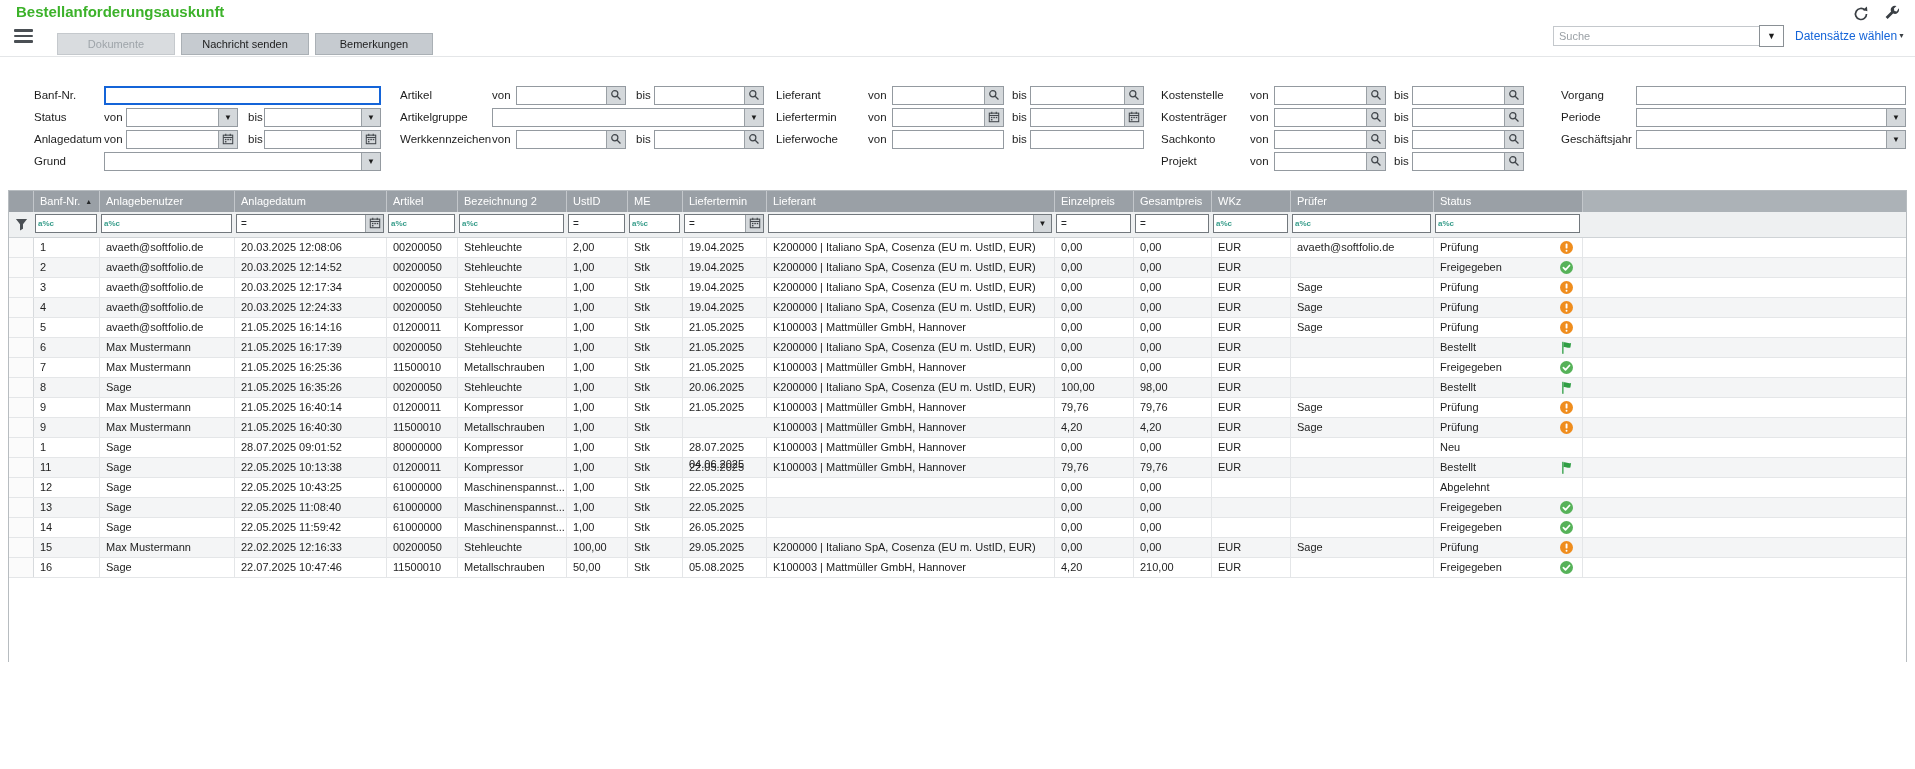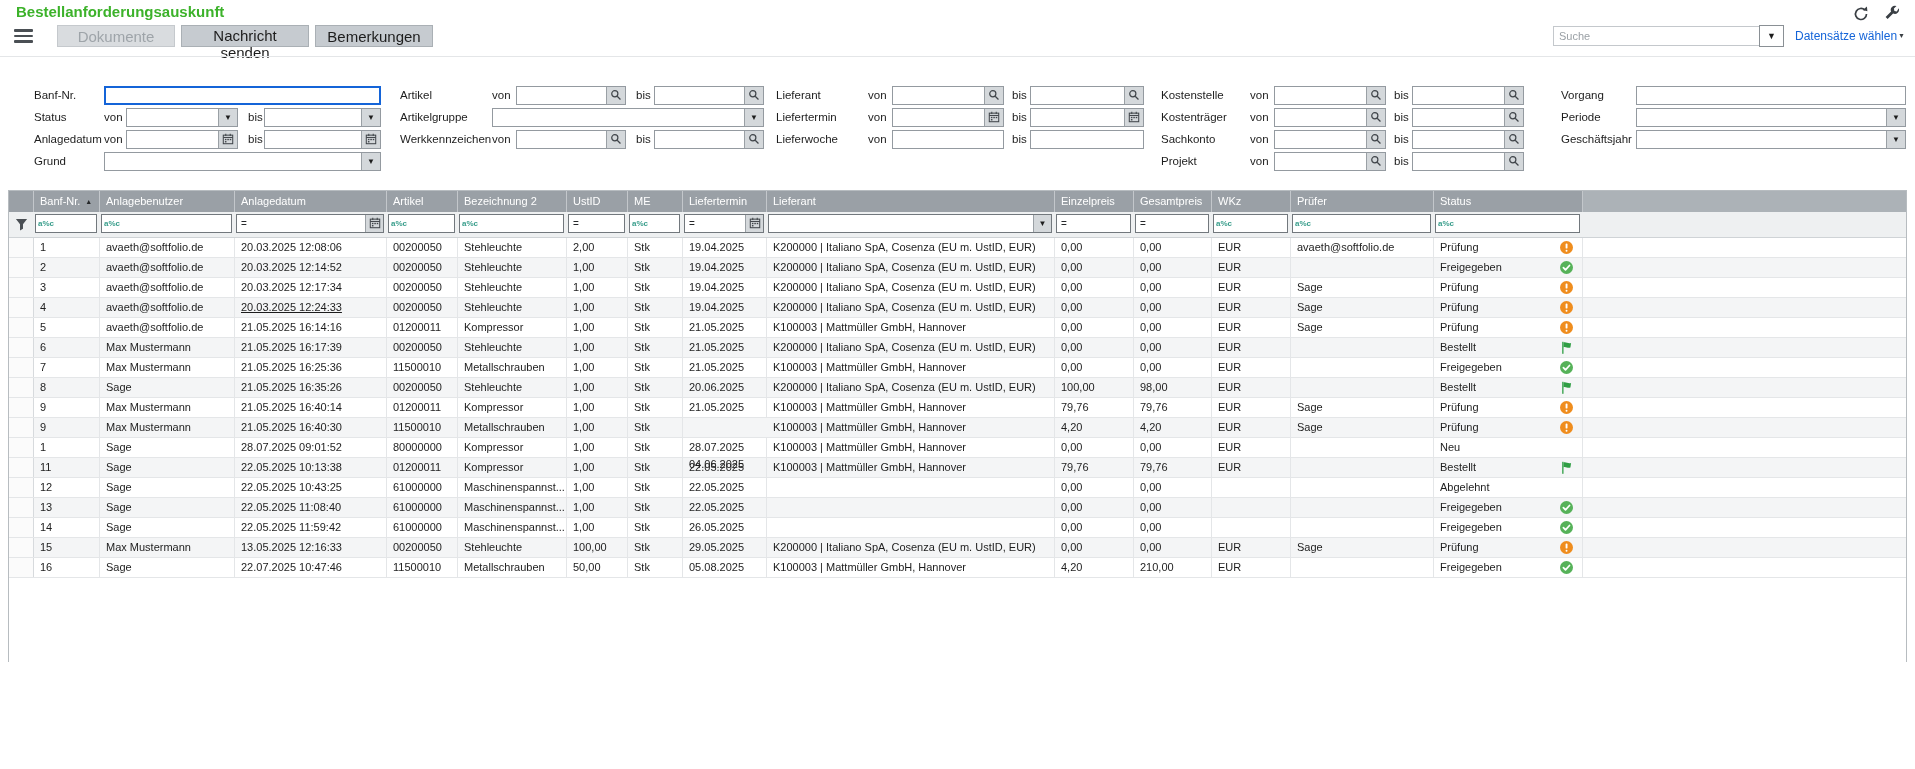--- a/index.html
+++ b/index.html
@@ -6,21 +6,21 @@
   body{width:1915px;height:769px;font-family:"Liberation Sans","DejaVu Sans",sans-serif;overflow:hidden;}
   #app{position:relative;width:1915px;height:662px;background:#fff;overflow:hidden;}
 
   .title{position:absolute;left:16px;top:3px;font-size:15px;font-weight:bold;color:#3CB22A;}
   .top-icons{position:absolute;right:14px;top:5px;display:flex;gap:13px;}
   .ticon{width:18px;height:18px;display:inline-block;cursor:pointer;}
 
   .toolbar{position:absolute;left:0;top:25px;width:100%;height:24px;}
   .hamburger{position:absolute;left:14px;top:4px;width:19px;height:14px;cursor:pointer;}
   .hamburger i{display:block;height:2.5px;background:#4a4f54;margin-bottom:3px;border-radius:1px;}
-  .tb-btn{position:absolute;top:0;height:22px;background:#c6cbd0;border:1px solid #aab0b5;font-family:inherit;font-size:15px;color:#1d1d1d;cursor:pointer;}
+  .tb-btn{position:absolute;top:8px;height:22px;background:#c6cbd0;border:1px solid #aab0b5;font-family:inherit;font-size:11px;color:#1d1d1d;cursor:pointer;}
   .tb-btn.disabled{background:#d9dcdf;border-color:#c5c9cd;color:#9ea4a9;}
   .search{position:absolute;left:1553px;top:1px;width:198px;height:18px;border:1px solid #c4c8cc;font-size:11px;padding:0 5px;color:#222;}
   .search::placeholder{color:#9aa0a5;}
   .filter-btn{position:absolute;left:1759px;top:0;width:25px;height:22px;background:#fff;border:1px solid #8a9095;font-size:9px;color:#1d1d1d;cursor:pointer;}
   .link{position:absolute;left:1795px;top:4px;font-size:12px;color:#1464D8;cursor:pointer;}
   .link-caret{position:absolute;left:1898px;top:7px;font-size:7px;color:#3a3f44;cursor:pointer;}
   .tb-sep{position:absolute;left:0;top:56px;width:100%;height:1px;background:#e4e6e8;}
 
   
   .fp-label{position:absolute;font-size:11.5px;color:#1d1d1d;white-space:nowrap;}
@@ -583,21 +583,21 @@
                 <circle cx="6.5" cy="6.5" r="6.5" fill="#EF8D1E"></circle>
                 <rect x="5.6" y="2.6" width="1.9" height="5" rx="0.9" fill="#fff"></rect>
                 <rect x="5.6" y="8.8" width="1.9" height="1.9" rx="0.9" fill="#fff"></rect>
               </svg></span></div>
           <div class="dfiller"></div>
         </div>
         <div class="drow grow alt">
           <div class="dsel"></div>
           <div class="dcell" style="width: 66px;"><span>4</span></div>
           <div class="dcell" style="width: 135px;"><span>avaeth@softfolio.de</span></div>
-          <div class="dcell" style="width: 152px; text-decoration: underline;"><span>20.03.2025 12:24:33</span></div>
+          <div class="dcell" style="width: 152px;"><span>20.03.2025 12:24:33</span></div>
           <div class="dcell" style="width: 71px;"><span>00200050</span></div>
           <div class="dcell" style="width: 109px;"><span>Stehleuchte</span></div>
           <div class="dcell" style="width: 61px;"><span>1,00</span></div>
           <div class="dcell" style="width: 55px;"><span>Stk</span></div>
           <div class="dcell" style="width: 84px;"><span>19.04.2025</span></div>
           <div class="dcell" style="width: 288px;"><span>K200000  |  Italiano SpA, Cosenza (EU m. UstID, EUR)</span></div>
           <div class="dcell" style="width: 79px;"><span>0,00</span></div>
           <div class="dcell" style="width: 78px;"><span>0,00</span></div>
           <div class="dcell" style="width: 79px;"><span>EUR</span></div>
           <div class="dcell" style="width: 143px;"><span>Sage</span></div>
@@ -833,21 +833,21 @@
           <div class="dcell" style="width: 149px;"><span>Freigegeben</span><span class="sticon"><svg viewBox="0 0 13 13" width="13" height="13">
                 <circle cx="6.5" cy="6.5" r="6.5" fill="#56B259"></circle>
                 <path d="M3.4 6.7l2.1 2.2 4-4.4" fill="none" stroke="#fff" stroke-width="1.7" stroke-linecap="round" stroke-linejoin="round"></path>
               </svg></span></div>
           <div class="dfiller"></div>
         </div>
         <div class="drow grow alt">
           <div class="dsel"></div>
           <div class="dcell" style="width: 66px;"><span>15</span></div>
           <div class="dcell" style="width: 135px;"><span>Max Mustermann</span></div>
-          <div class="dcell" style="width: 152px;"><span>13.05.2025 12:16:33</span></div>
+          <div class="dcell" style="width: 152px;"><span>22.02.2025 12:16:33</span></div>
           <div class="dcell" style="width: 71px;"><span>00200050</span></div>
           <div class="dcell" style="width: 109px;"><span>Stehleuchte</span></div>
           <div class="dcell" style="width: 61px;"><span>100,00</span></div>
           <div class="dcell" style="width: 55px;"><span>Stk</span></div>
           <div class="dcell" style="width: 84px;"><span>29.05.2025</span></div>
           <div class="dcell" style="width: 288px;"><span>K200000  |  Italiano SpA, Cosenza (EU m. UstID, EUR)</span></div>
           <div class="dcell" style="width: 79px;"><span>0,00</span></div>
           <div class="dcell" style="width: 78px;"><span>0,00</span></div>
           <div class="dcell" style="width: 79px;"><span>EUR</span></div>
           <div class="dcell" style="width: 143px;"><span>Sage</span></div>

